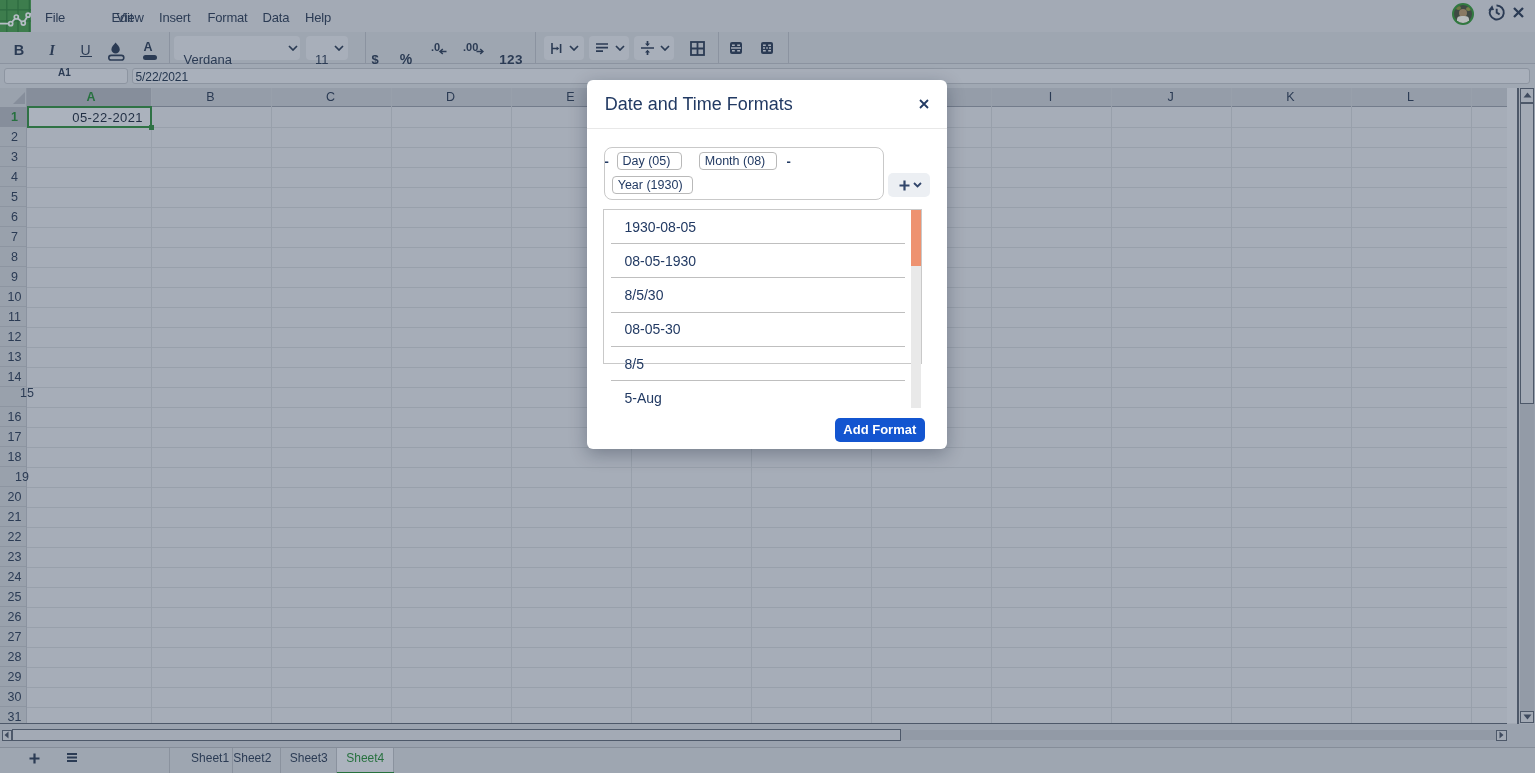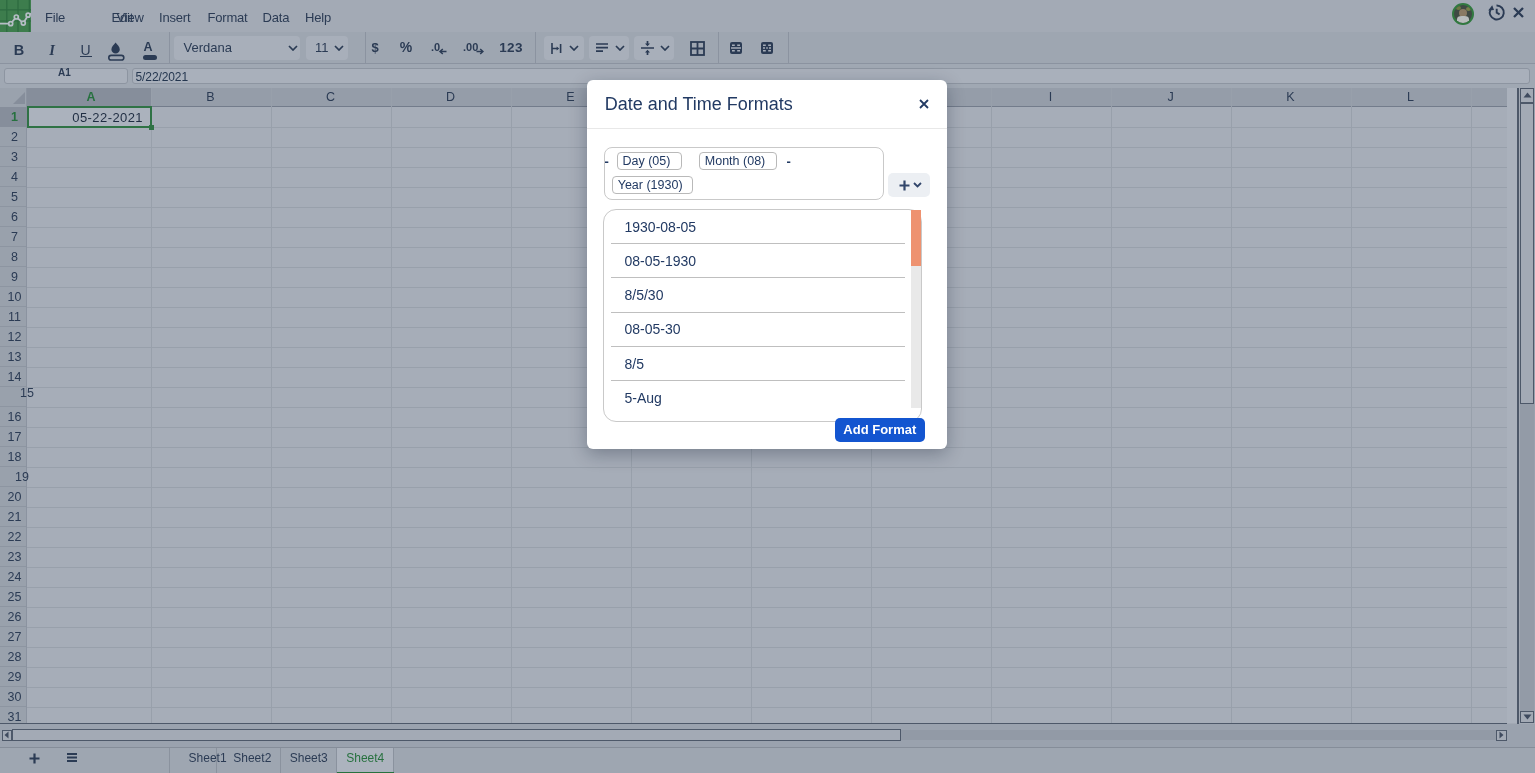--- a/index.html
+++ b/index.html
@@ -5,21 +5,21 @@
   * { margin:0; padding:0; box-sizing:border-box; }
   html,body { width:1535px; height:773px; overflow:hidden; }
   body { font-family:"Liberation Sans", sans-serif; position:relative; background:#a2a9b4; }
   .abs { position:absolute; }
   
   #menubar { position:absolute; left:0; top:0; width:1535px; height:32px; background:#a3aab5; }
   #logo { position:absolute; left:0; top:0; width:31px; height:32px; background:#3d7d4d; }
   .menuitem { position:absolute; top:1.5px; height:32px; line-height:32px; font-size:13px; letter-spacing:-0.2px; color:#2b3b54; }
   
   #toolbar { position:absolute; left:0; top:32px; width:1535px; height:32px; background:#9ea6b1; border-bottom:1px solid #8b93a0; }
-  .tbtxt { position:absolute; top:0; height:31px; line-height:31px; color:#2b3b54; text-align:center; }
+  .tbtxt { position:absolute; top:12px; height:31px; line-height:31px; color:#2b3b54; text-align:center; }
   .tbsep { position:absolute; top:0; height:31px; width:1px; background:#8b93a0; }
   .ddbox { position:absolute; top:3.5px; height:24px; background:#a8afba; border-radius:4px; }
   
   #fbar { position:absolute; left:0; top:64px; width:1535px; height:23.5px; background:#a0a8b3; }
   .fbox { position:absolute; top:4.4px; height:15.4px; background:#a9b0bb; border:1px solid #8d95a1; border-radius:3px; }
   
   #grid { position:absolute; left:0; top:87.5px; width:1518px; height:635.5px; background:#a6adb8; overflow:hidden; }
   #colheads { position:absolute; left:0; top:0; width:1507px; height:19.5px; background:#959da9; border-bottom:1px solid #737c8b; }
   .colhead { position:absolute; top:0; height:19.5px; line-height:19.5px; text-align:center; font-size:12.5px; color:#2b3b54; }
   #rowheads { position:absolute; left:0; top:19.5px; width:26.5px; height:616px; background:repeating-linear-gradient(to bottom, #99a1ac 0 19px, #8d95a1 19px 20px); border-right:1px solid #8b93a0; }
@@ -310,21 +310,21 @@
 </div>
 
 <div id="botbar">
   <svg class="abs" style="left:29px; top:5px;" width="11" height="11" viewBox="0 0 11 11">
       <path d="M5.5 0.5 V10.5 M0.5 5.5 H10.5" stroke="#2b3b54" stroke-width="2.2"></path>
     </svg>
   <svg class="abs" style="left:66.5px; top:5.8px;" width="10" height="9" viewBox="0 0 10 9">
       <path d="M0 1 H10 M0 4.5 H10 M0 8 H10" stroke="#2b3b54" stroke-width="1.9"></path>
     </svg>
   <div class="abs" style="left:168.6px; top:0; width:1px; height:26.5px; background:#8a929e;"></div>
-  <span class="tab" style="left:168.6px; width:48px;padding-left:20px;">Sheet1</span>
+  <span class="tab" style="left:168.6px; width:64px;padding-left:20px;">Sheet1</span>
   <span class="tab" style="left:224.3px; width:57px;">Sheet2</span>
   <span class="tab" style="left:281.3px; width:55.9px;">Sheet3</span>
   <span class="tab" style="left:337.2px; width:57.1px; background:#acb3be; color:#27713f;">Sheet4</span>
   <div class="abs" style="left:337.2px; top:24px; width:57.1px; height:2.5px; background:#27713f;"></div>
 </div>
 
 <div id="modal">
   <div class="abs" style="left:17.8px; top:14px; font-size:18px; color:#223a63;">Date and Time Formats</div>
   <svg class="abs" style="left:331.8px; top:18.8px;" width="10" height="10" viewBox="0 0 10 10">
       <path d="M1 1 L9 9 M9 1 L1 9" stroke="#223a63" stroke-width="1.8"></path>
@@ -340,21 +340,21 @@
 
   <div class="abs" style="left:301px; top:93px; width:42px; height:23.5px; background:#eceff3; border-radius:5px;">
     <svg class="abs" style="left:10.5px; top:6.5px;" width="11" height="11" viewBox="0 0 11 11">
         <path d="M5.5 0.5 V10.5 M0.5 5.5 H10.5" stroke="#32466b" stroke-width="2.2"></path>
       </svg>
     <svg class="abs" style="left:25px; top:8.5px;" width="9" height="6" viewBox="0 0 9 6">
         <path d="M1 1 L4.5 4.5 L8 1" stroke="#32466b" stroke-width="1.8" fill="none"></path>
       </svg>
   </div>
 
-  <div class="abs" style="left:16px; top:128.6px; width:319px; height:213px; border:1px solid #c9c9c9; border-radius:13px;">
+  <div class="abs" style="left:16px; top:128.6px; width:319px; height:155px; border:1px solid #c9c9c9; border-radius:0;">
     <span class="lrow" style="top:9px;">1930-08-05</span>
     <div class="ldiv" style="top:33.6px;"></div>
     <span class="lrow" style="top:43.3px;">08-05-1930</span>
     <div class="ldiv" style="top:67.9px;"></div>
     <span class="lrow" style="top:77.6px;">8/5/30</span>
     <div class="ldiv" style="top:102.2px;"></div>
     <span class="lrow" style="top:111.9px;">08-05-30</span>
     <div class="ldiv" style="top:136.5px;"></div>
     <span class="lrow" style="top:146.2px;">8/5</span>
     <div class="ldiv" style="top:170.8px;"></div>

